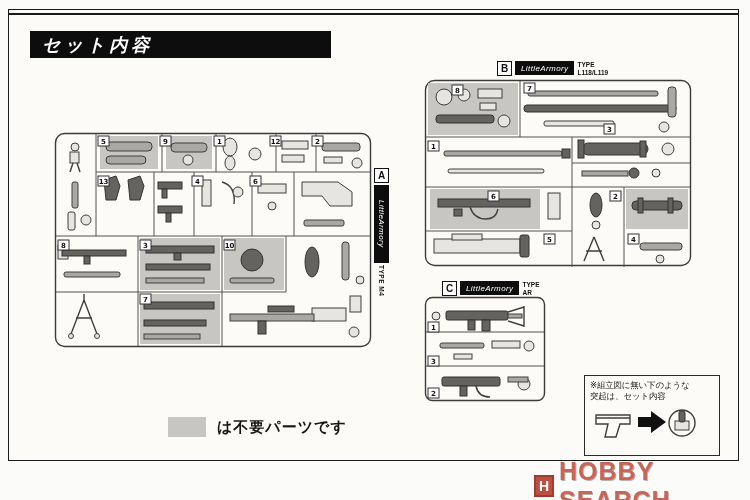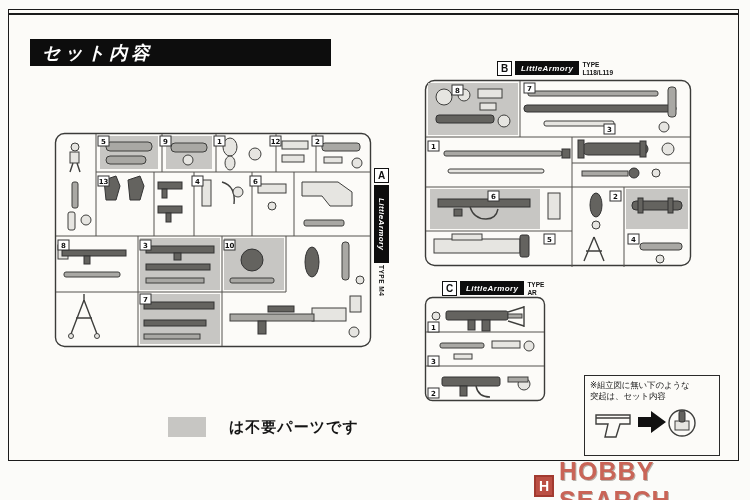--- a/index.html
+++ b/index.html
@@ -10,21 +10,21 @@
     color:#161616;
   }
   .stage{position:absolute;inset:0;}
   .page-border{
     position:absolute;left:8px;top:9px;width:731px;height:452px;
     border:1.6px solid #1b1b1b;background:#fcfbf8;box-sizing:border-box;
   }
   .top-rule{position:absolute;left:0;right:0;top:3px;height:1.6px;background:#1b1b1b;}
   .header-banner{
     position:absolute;left:30px;top:31px;width:301px;height:27px;background:#0d0d0d;
-    display:flex;align-items:center;padding-left:12px;box-sizing:border-box;margin-top:8px;
+    display:flex;align-items:center;padding-left:12px;box-sizing:border-box;
   }
   .header-banner .title{color:#fff;font-style:italic;font-weight:700;font-size:18px;letter-spacing:4px;}
 
   .abs{position:absolute;}
 
   
   .frame{fill:#fcfbf8;stroke:#3b3b39;stroke-width:1.4;}
   .ln{stroke:#55534f;stroke-width:1;fill:none;}
   .g{fill:#c7c6c3;stroke:none;}
   .p{fill:#e6e5e1;stroke:#3f3f3d;stroke-width:1;}
@@ -35,30 +35,30 @@
   .tt{font:700 7px "DejaVu Sans",sans-serif;fill:#111;text-anchor:middle;}
 
   
   .label-row{position:absolute;display:flex;align-items:flex-start;gap:3px;}
   .label-col{position:absolute;display:flex;flex-direction:column;align-items:center;gap:2px;}
   .id-box{
     width:15px;height:15px;border:1.6px solid #111;background:#fff;box-sizing:border-box;
     display:flex;align-items:center;justify-content:center;font-weight:700;font-size:10px;color:#111;
   }
   .logo-box{
-    background:#0d0d0d;color:#fff;font-style:italic;font-weight:700;font-size:8px;letter-spacing:.4px;
+    background:#0d0d0d;color:#fff;font-style:italic;font-weight:400;font-size:8px;letter-spacing:.4px;
     display:flex;align-items:center;justify-content:center;
   }
   .logo-h{height:14px;padding:0 6px;}
   .logo-v{width:15px;height:78px;writing-mode:vertical-rl;padding:4px 0;box-sizing:border-box;}
   .type-col{display:flex;flex-direction:column;font-weight:700;font-size:6.5px;line-height:1.2;color:#111;}
   .type-v{writing-mode:vertical-rl;font-weight:700;font-size:6.5px;letter-spacing:.5px;color:#111;}
 
   
-  .legend{position:absolute;left:168px;top:417px;display:flex;align-items:center;gap:23px;}
+  .legend{position:absolute;left:168px;top:417px;display:flex;align-items:center;gap:11px;}
   .swatch{width:38px;height:20px;background:#c7c6c3;}
   .legend-text{font-weight:700;font-size:15px;letter-spacing:1px;color:#141414;}
 
   
   .note-box{
     position:absolute;left:584px;top:375px;width:136px;height:81px;
     border:1.2px solid #2a2a2a;background:#fcfbf8;box-sizing:border-box;padding:4px 4px 2px 5px;
   }
   .note-text{font-size:8.5px;line-height:1.32;letter-spacing:-.2px;color:#161616;}
 

